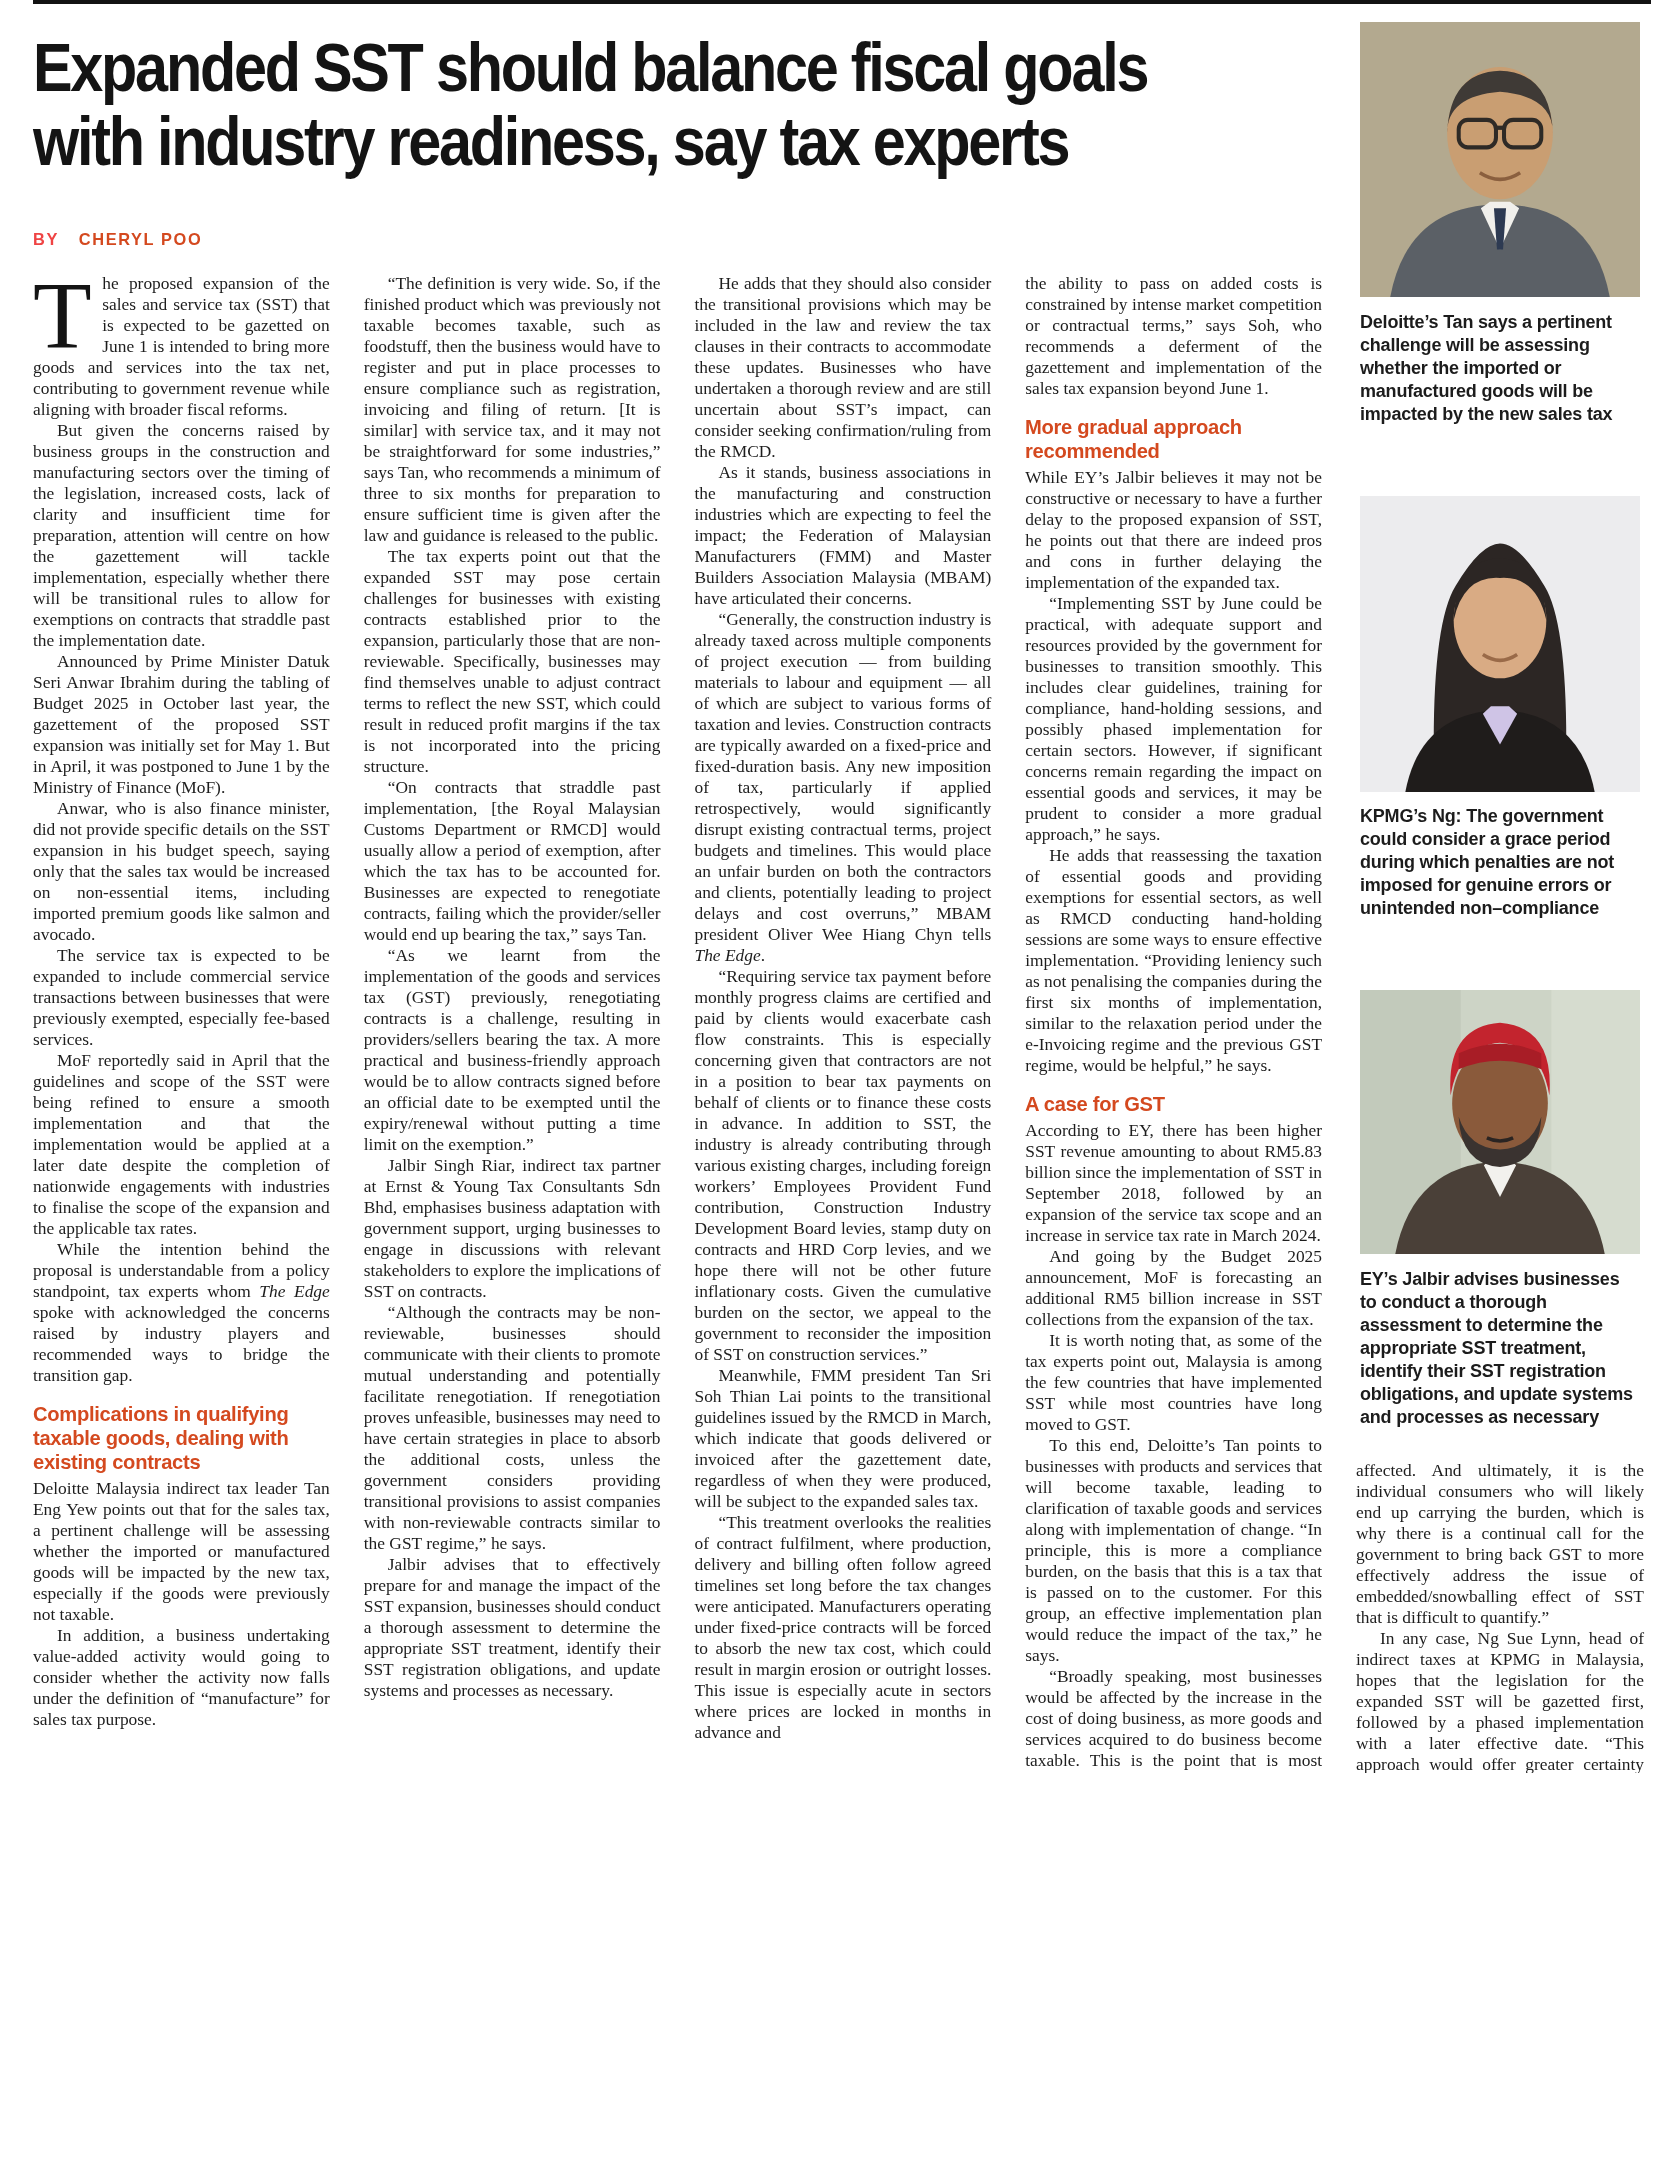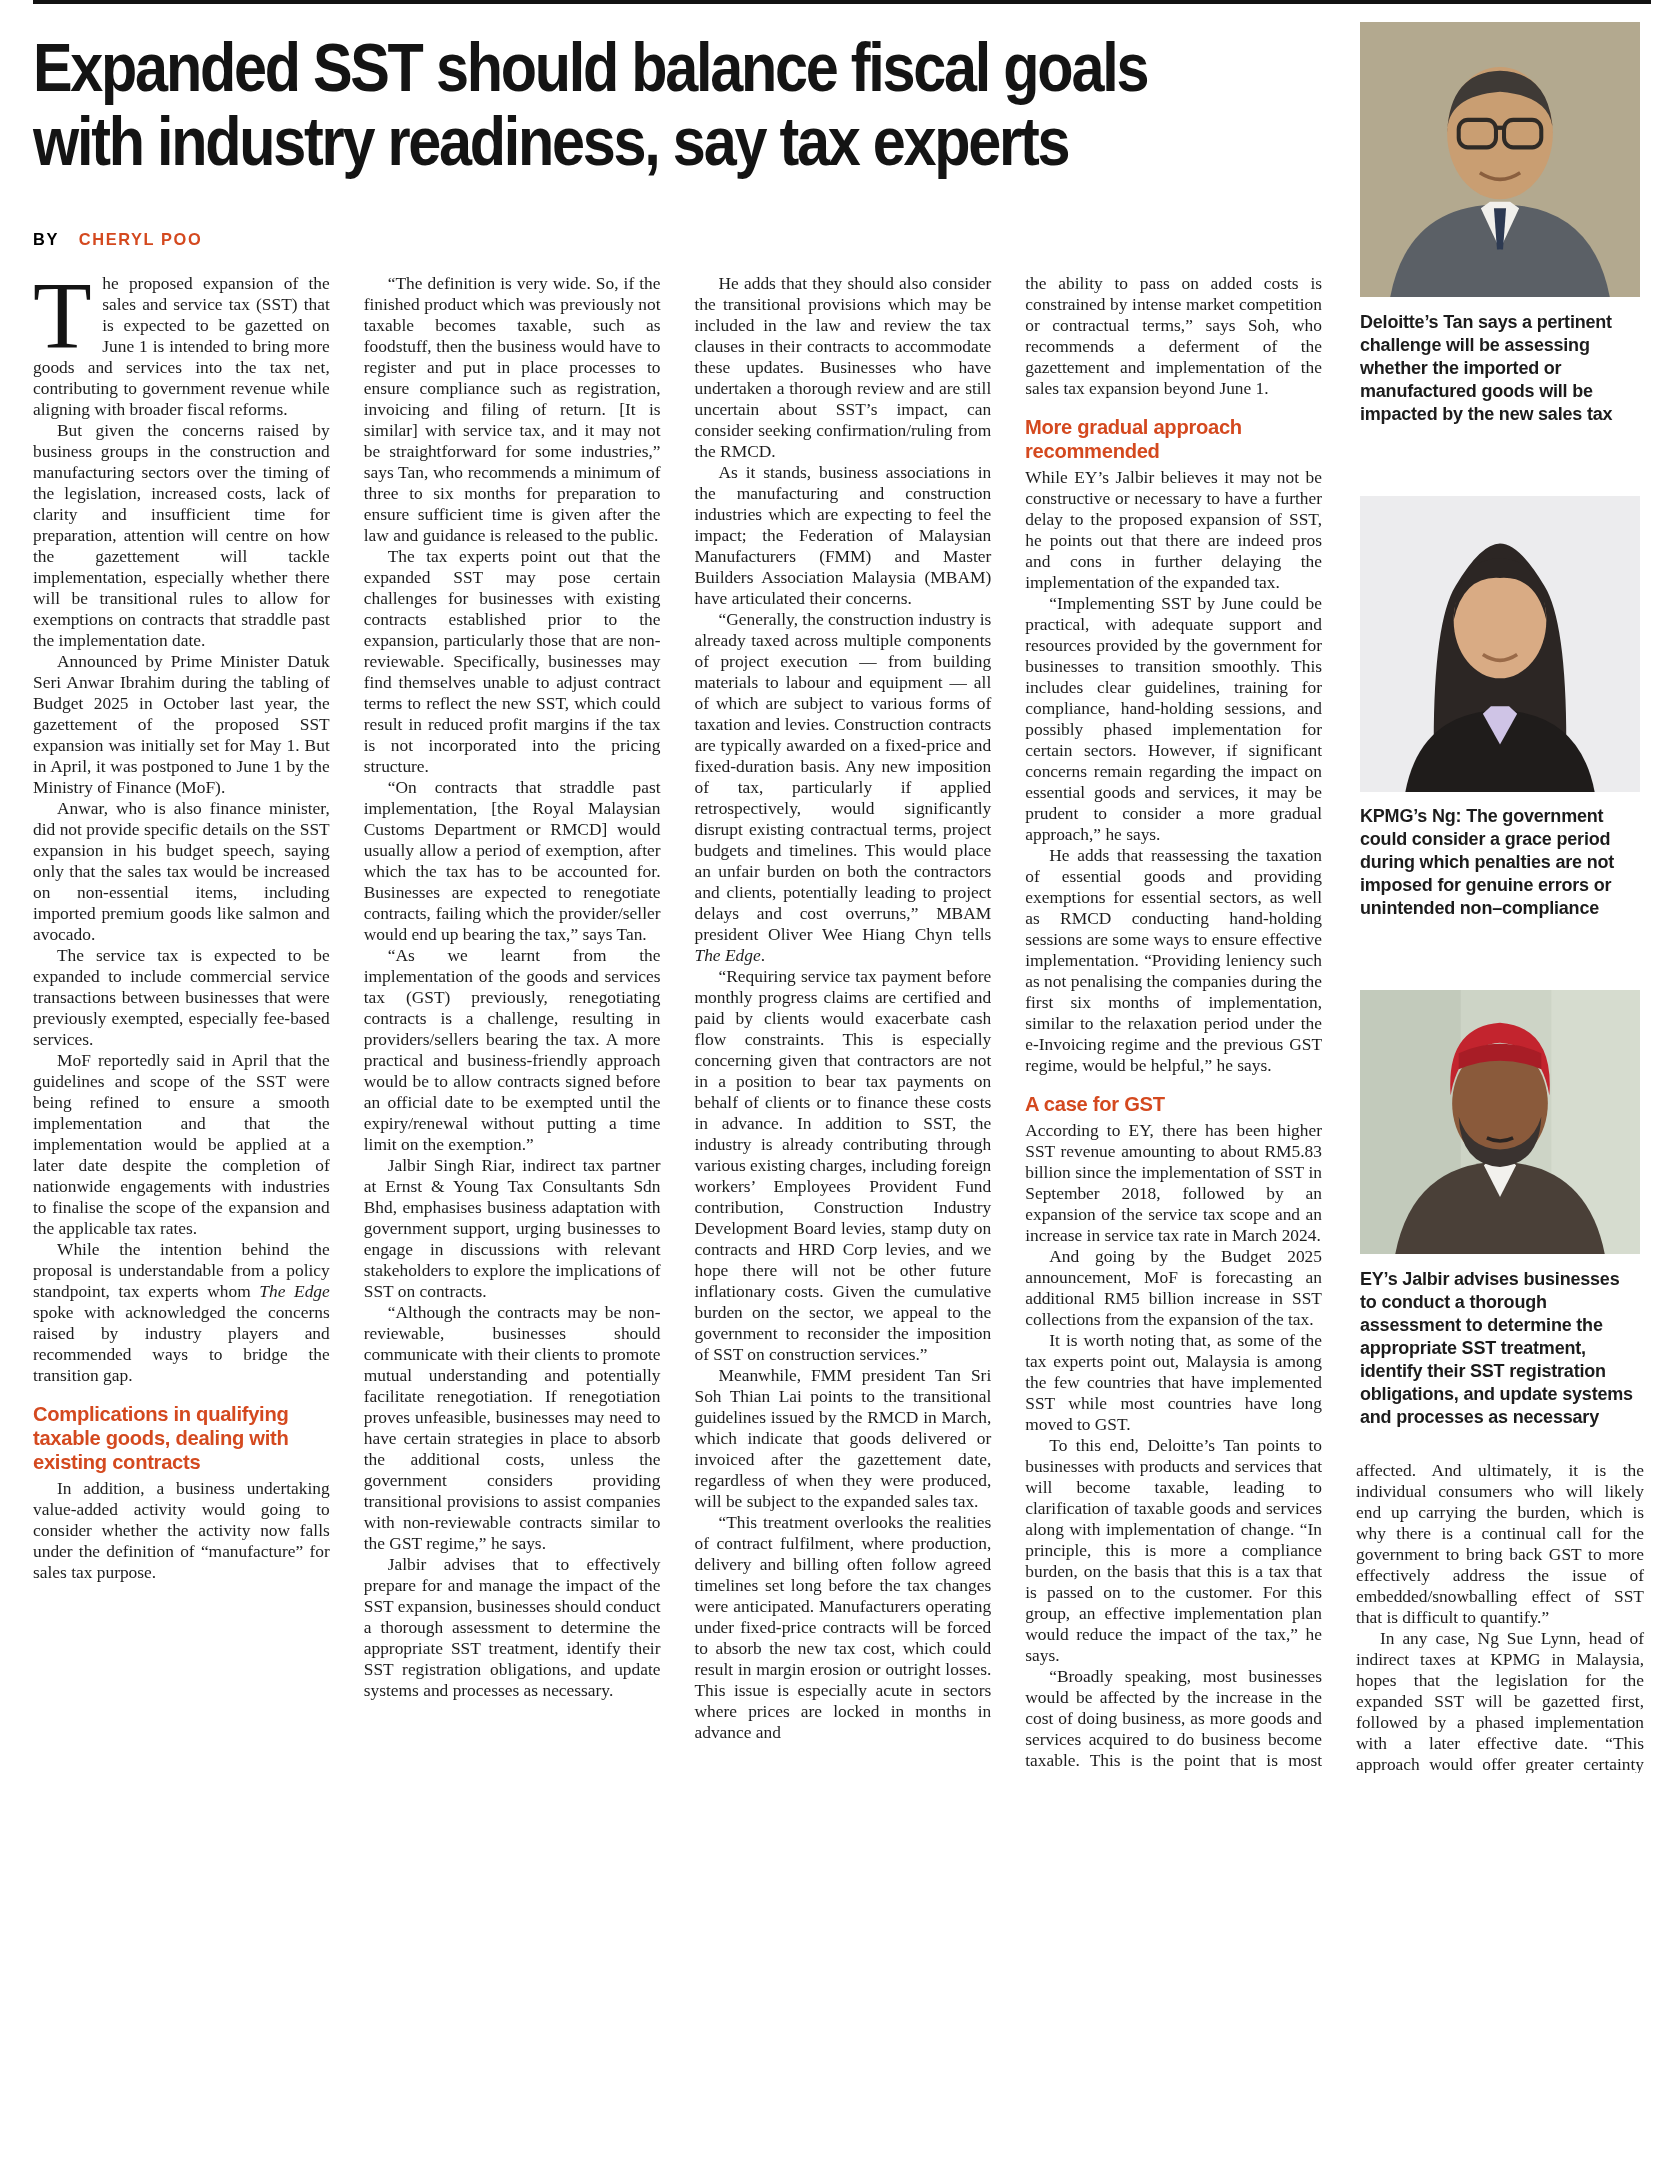--- a/index.html
+++ b/index.html
@@ -11,21 +11,21 @@
   .top-rule{position:absolute;top:0;left:33px;right:21px;height:3.7px;background:#121212;}
   .layout{display:flex;gap:34px;}
   .main{width:1289px;flex:0 0 auto;}
   .right-rail{flex:1 1 auto;min-width:0;padding-top:18px;}
   h1.headline{
     margin:31px 0 0 0;font-family:"Liberation Sans",sans-serif;font-weight:700;
     font-size:69px;line-height:1.07;letter-spacing:-2.6px;color:#141414;
     transform:scaleX(0.86);transform-origin:left top;width:116%;
   }
   .byline{margin-top:51px;font-family:"Liberation Sans",sans-serif;font-size:16.4px;letter-spacing:1.6px;font-weight:700;}
-  .byline .prefix{color:#000000;text-align:center;}
+  .byline .prefix{color:#ef4444;text-align:center;}
   .byline .name{color:var(--accent,#d4491f);margin-left:14px;}
   .columns{display:flex;gap:34px;margin-top:24px;align-items:flex-start;}
   .col{flex:1 1 0;min-width:0;font-size:17.4px;line-height:21px;text-align:justify;hyphens:auto;-webkit-hyphens:auto;}
   .col p{margin:0;}
   .col p.indent{text-indent:24px;}
   .dropcap{
     float:left;font-size:96px;line-height:78px;padding:4.2px 10.6px 0 0;
     color:#141414;font-family:"Liberation Serif",serif;
   }
   h3.subhead{
@@ -74,20 +74,21 @@
       <div class="columns">
         <div class="col">
             <p><span class="dropcap">T</span>he proposed expansion of the sales and service tax (SST) that is expected to be gazetted on June 1 is intended to bring more goods and services into the tax net, contributing to government revenue while aligning with broader fiscal reforms.</p>
             <p class="indent">But given the concerns raised by business groups in the construction and manufacturing sectors over the timing of the legislation, increased costs, lack of clarity and insufficient time for preparation, attention will centre on how the gazettement will tackle implementation, especially whether there will be transitional rules to allow for exemptions on contracts that straddle past the implementation date.</p>
             <p class="indent">Announced by Prime Minister Datuk Seri Anwar Ibrahim during the tabling of Budget 2025 in October last year, the gazettement of the proposed SST expansion was initially set for May 1. But in April, it was postponed to June 1 by the Ministry of Finance (MoF).</p>
             <p class="indent">Anwar, who is also finance minister, did not provide specific details on the SST expansion in his budget speech, saying only that the sales tax would be increased on non-essential items, including imported premium goods like salmon and avocado.</p>
             <p class="indent">The service tax is expected to be expanded to include commercial service transactions between businesses that were previously exempted, especially fee-based services.</p>
             <p class="indent">MoF reportedly said in April that the guidelines and scope of the SST were being refined to ensure a smooth implementation and that the implementation would be applied at a later date despite the completion of nationwide engagements with industries to finalise the scope of the expansion and the applicable tax rates.</p>
             <p class="indent">While the intention behind the proposal is understandable from a policy standpoint, tax experts whom <i>The Edge</i> spoke with acknowledged the concerns raised by industry players and recommended ways to bridge the transition gap.</p>
             <h3 class="subhead">Complications in qualifying taxable goods, dealing with existing contracts</h3>
+            <p>Deloitte Malaysia indirect tax leader Tan Eng Yew points out that for the sales tax, a pertinent challenge will be assessing whether the imported or manufactured goods will be impacted by the new tax, especially if the goods were previously not taxable.</p>
             <p class="indent">In addition, a business undertaking value-added activity would going to consider whether the activity now falls under the definition of “manufacture” for sales tax purpose.</p>
           </div>
         <div class="col">
             <p class="indent">“The definition is very wide. So, if the finished product which was previously not taxable becomes taxable, such as foodstuff, then the business would have to register and put in place processes to ensure compliance such as registration, invoicing and filing of return. [It is similar] with service tax, and it may not be straightforward for some industries,” says Tan, who recommends a minimum of three to six months for preparation to ensure sufficient time is given after the law and guidance is released to the public.</p>
             <p class="indent">The tax experts point out that the expanded SST may pose certain challenges for businesses with existing contracts established prior to the expansion, particularly those that are non-reviewable. Specifically, businesses may find themselves unable to adjust contract terms to reflect the new SST, which could result in reduced profit margins if the tax is not incorporated into the pricing structure.</p>
             <p class="indent">“On contracts that straddle past implementation, [the Royal Malaysian Customs Department or RMCD] would usually allow a period of exemption, after which the tax has to be accounted for. Businesses are expected to renegotiate contracts, failing which the provider/seller would end up bearing the tax,” says Tan.</p>
             <p class="indent">“As we learnt from the implementation of the goods and services tax (GST) previously, renegotiating contracts is a challenge, resulting in providers/sellers bearing the tax. A more practical and business-friendly approach would be to allow contracts signed before an official date to be exempted until the expiry/renewal without putting a time limit on the exemption.”</p>
             <p class="indent">Jalbir Singh Riar, indirect tax partner at Ernst &amp; Young Tax Consultants Sdn Bhd, emphasises business adaptation with government support, urging businesses to engage in discussions with relevant stakeholders to explore the implications of SST on contracts.</p>
             <p class="indent">“Although the contracts may be non-reviewable, businesses should communicate with their clients to promote mutual understanding and potentially facilitate renegotiation. If renegotiation proves unfeasible, businesses may need to have certain strategies in place to absorb the additional costs, unless the government considers providing transitional provisions to assist companies with non-reviewable contracts similar to the GST regime,” he says.</p>
             <p class="indent">Jalbir advises that to effectively prepare for and manage the impact of the SST expansion, businesses should conduct a thorough assessment to determine the appropriate SST treatment, identify their SST registration obligations, and update systems and processes as necessary.</p>

